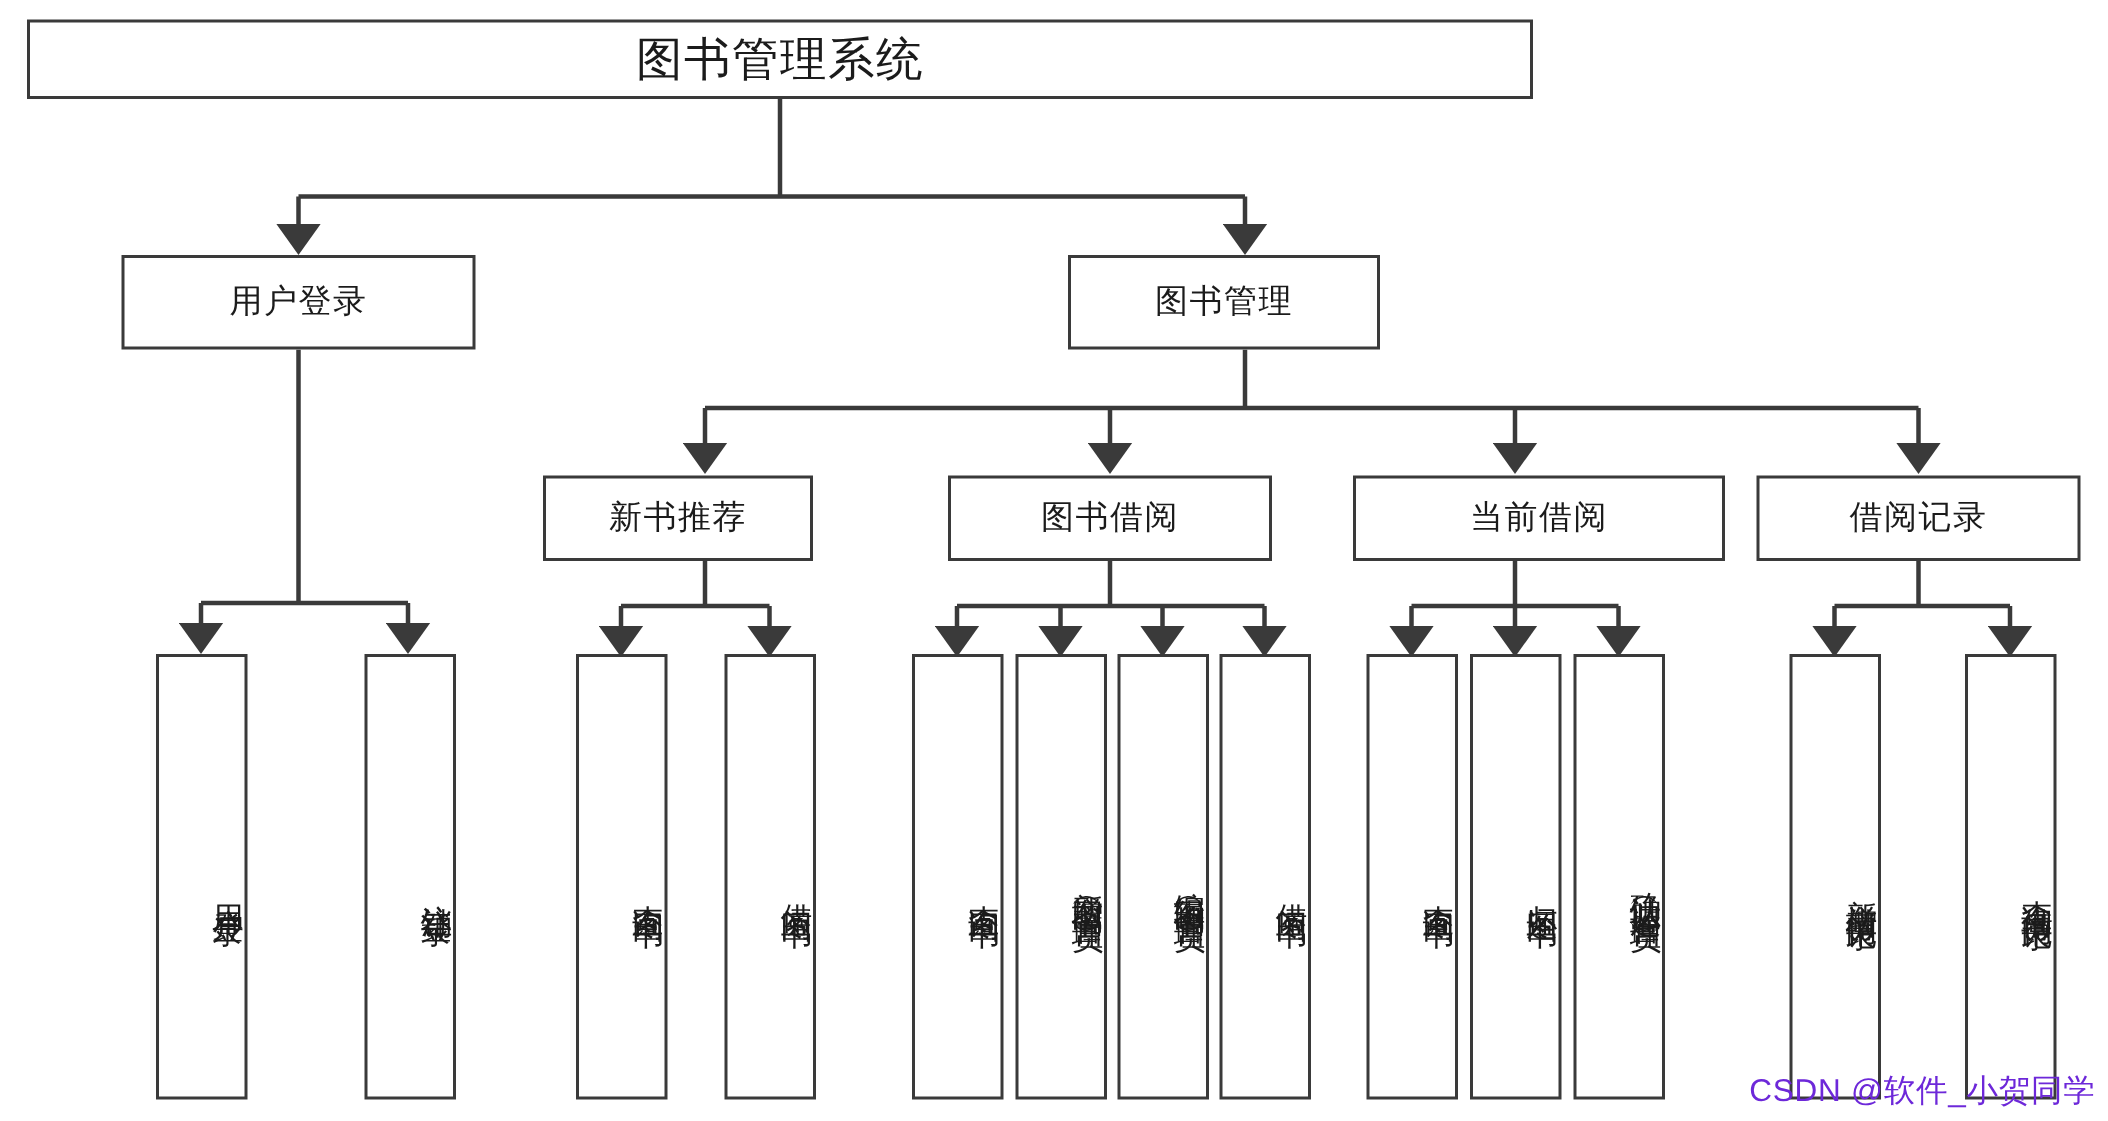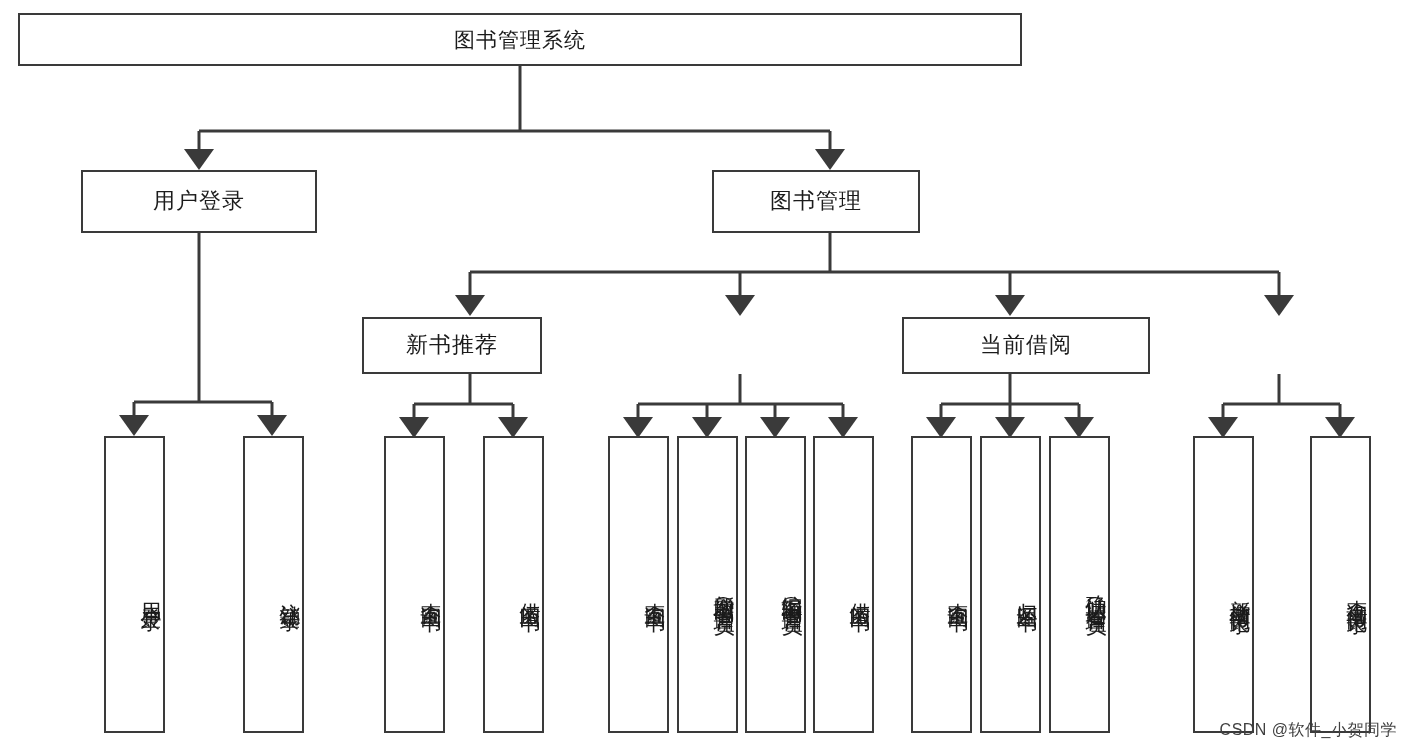--- a/index.html
+++ b/index.html
@@ -26,21 +26,21 @@
     align-items: center;
     justify-content: center;
     color: #1b1b1b;
   }
   .node.horiz {
     font-size: 22px;
     letter-spacing: 1px;
     line-height: 1.2;
   }
   .node.root {
-    font-size: 21px;
+    font-size: 31px;
   }
   .node.leaf {
     font-size: 21px;
     writing-mode: vertical-rl;
     text-orientation: upright;
     align-items: flex-start;
     justify-content: center;
     padding-top: 14px;
     letter-spacing: 3px;
     line-height: 1.15;
@@ -55,22 +55,22 @@
     left: 0;
     top: 0;
     width: 1405px;
     height: 747px;
     pointer-events: none;
   }
   .watermark {
     position: absolute;
     right: 8px;
     bottom: 6px;
-    font-size: 16px;
-    color: #404040;
+    font-size: 21px;
+    color: #6d28d9;
     letter-spacing: 0.5px;
     white-space: nowrap;
   }
 </style>
 </head>
 <body>
 
 <div id="canvas">
 
   <svg id="edges" viewBox="0 0 1405 747" xmlns="http://www.w3.org/2000/svg">
@@ -133,25 +133,31 @@
   </div>
 
   <div class="node horiz" style="left:712px; top:170px; width:208px; height:63px;">
     <span>图书管理</span>
   </div>
 
   <div class="node horiz" style="left:362px; top:317px; width:180px; height:57px;">
     <span>新书推荐</span>
   </div>
 
+  <div class="node horiz" style="left:632px; top:317px; width:216px; height:57px;">
+    <span>图书借阅</span>
+  </div>
 
   <div class="node horiz" style="left:902px; top:317px; width:248px; height:57px;">
     <span>当前借阅</span>
   </div>
 
+  <div class="node horiz" style="left:1171px; top:317px; width:216px; height:57px;">
+    <span>借阅记录</span>
+  </div>
 
   <div class="node leaf" style="left:104px; top:436px; width:61px; height:297px;">
     <span class="leaf-label">用户登录</span>
   </div>
   <div class="node leaf" style="left:243px; top:436px; width:61px; height:297px;">
     <span class="leaf-label">注销登录</span>
   </div>
 
   <div class="node leaf" style="left:384px; top:436px; width:61px; height:297px;">
     <span class="leaf-label">查询图书</span>

